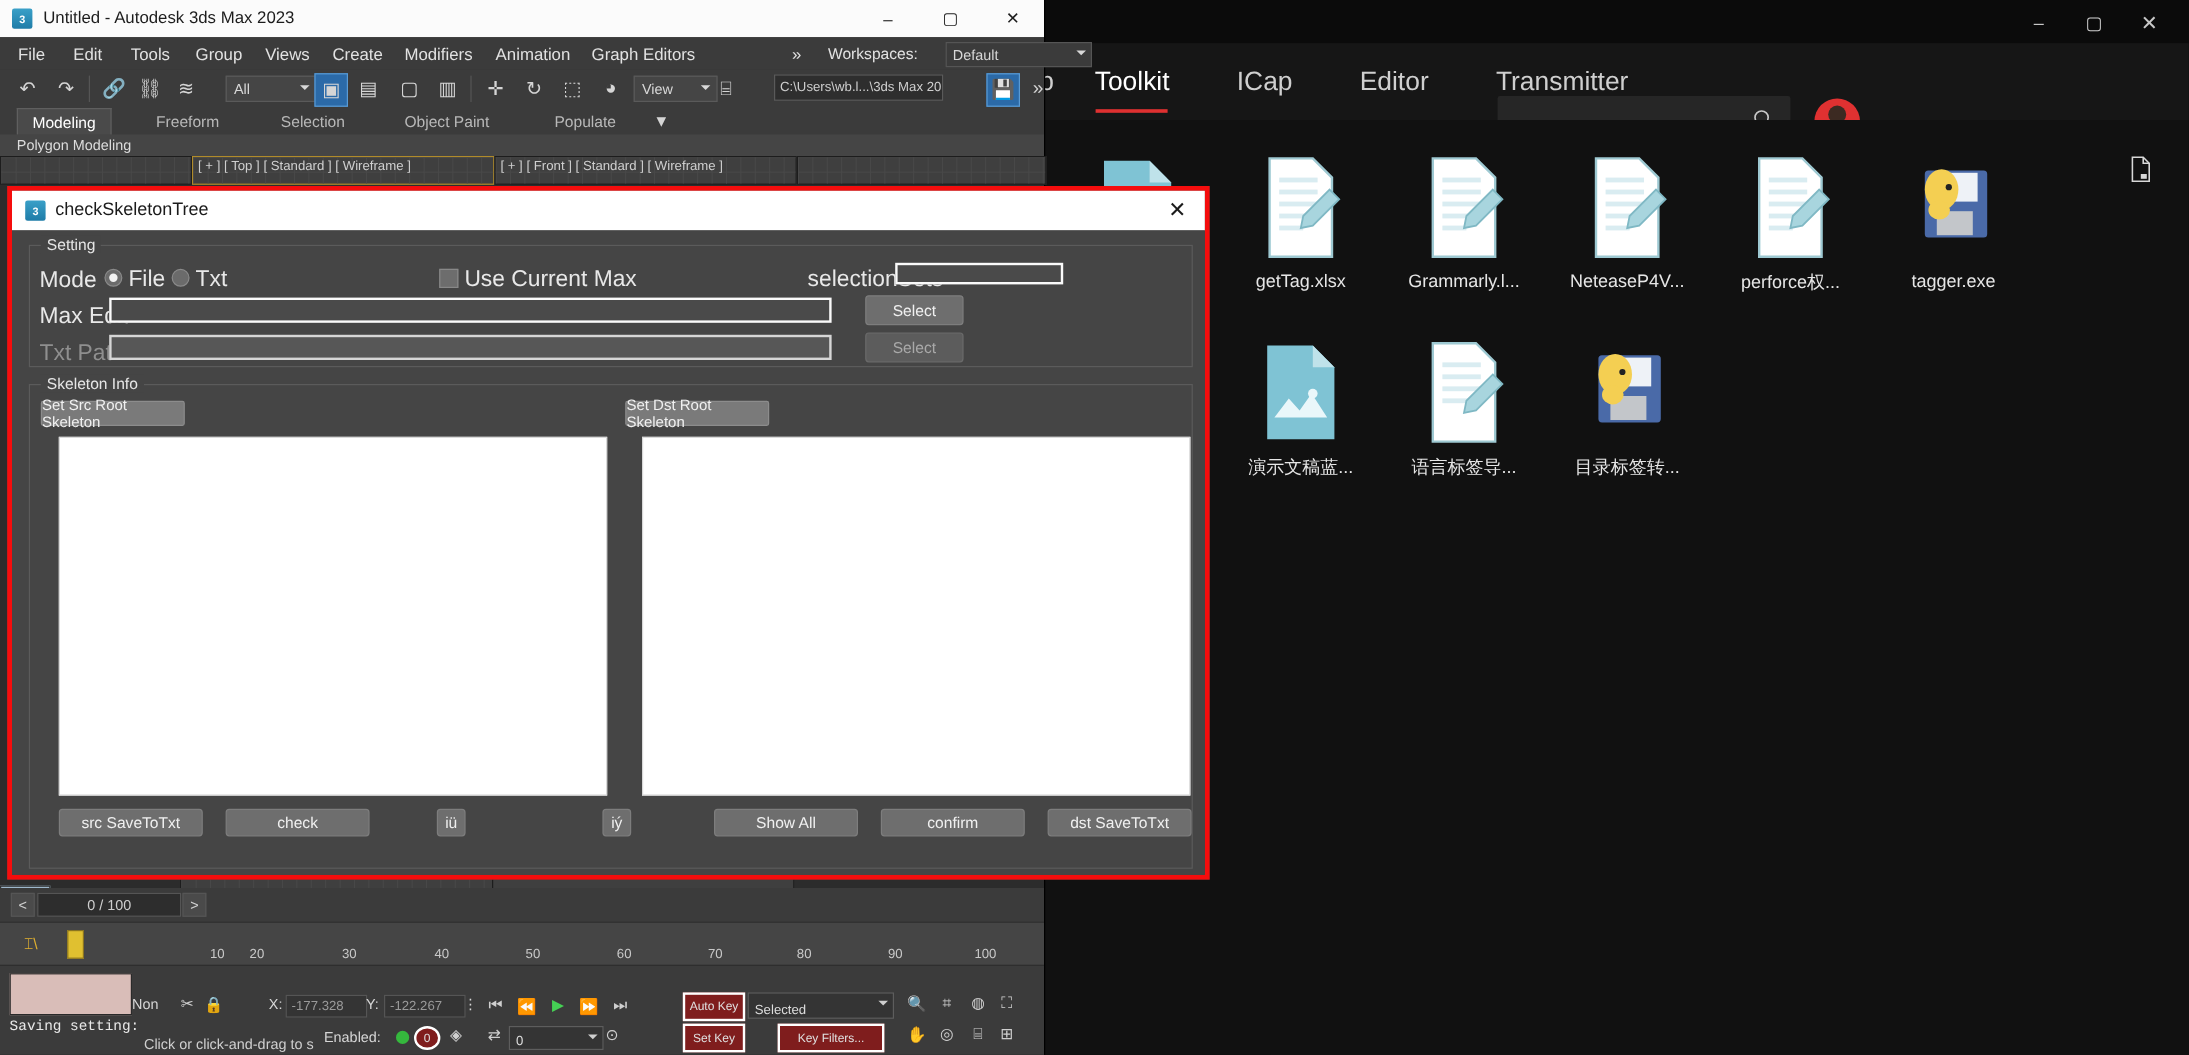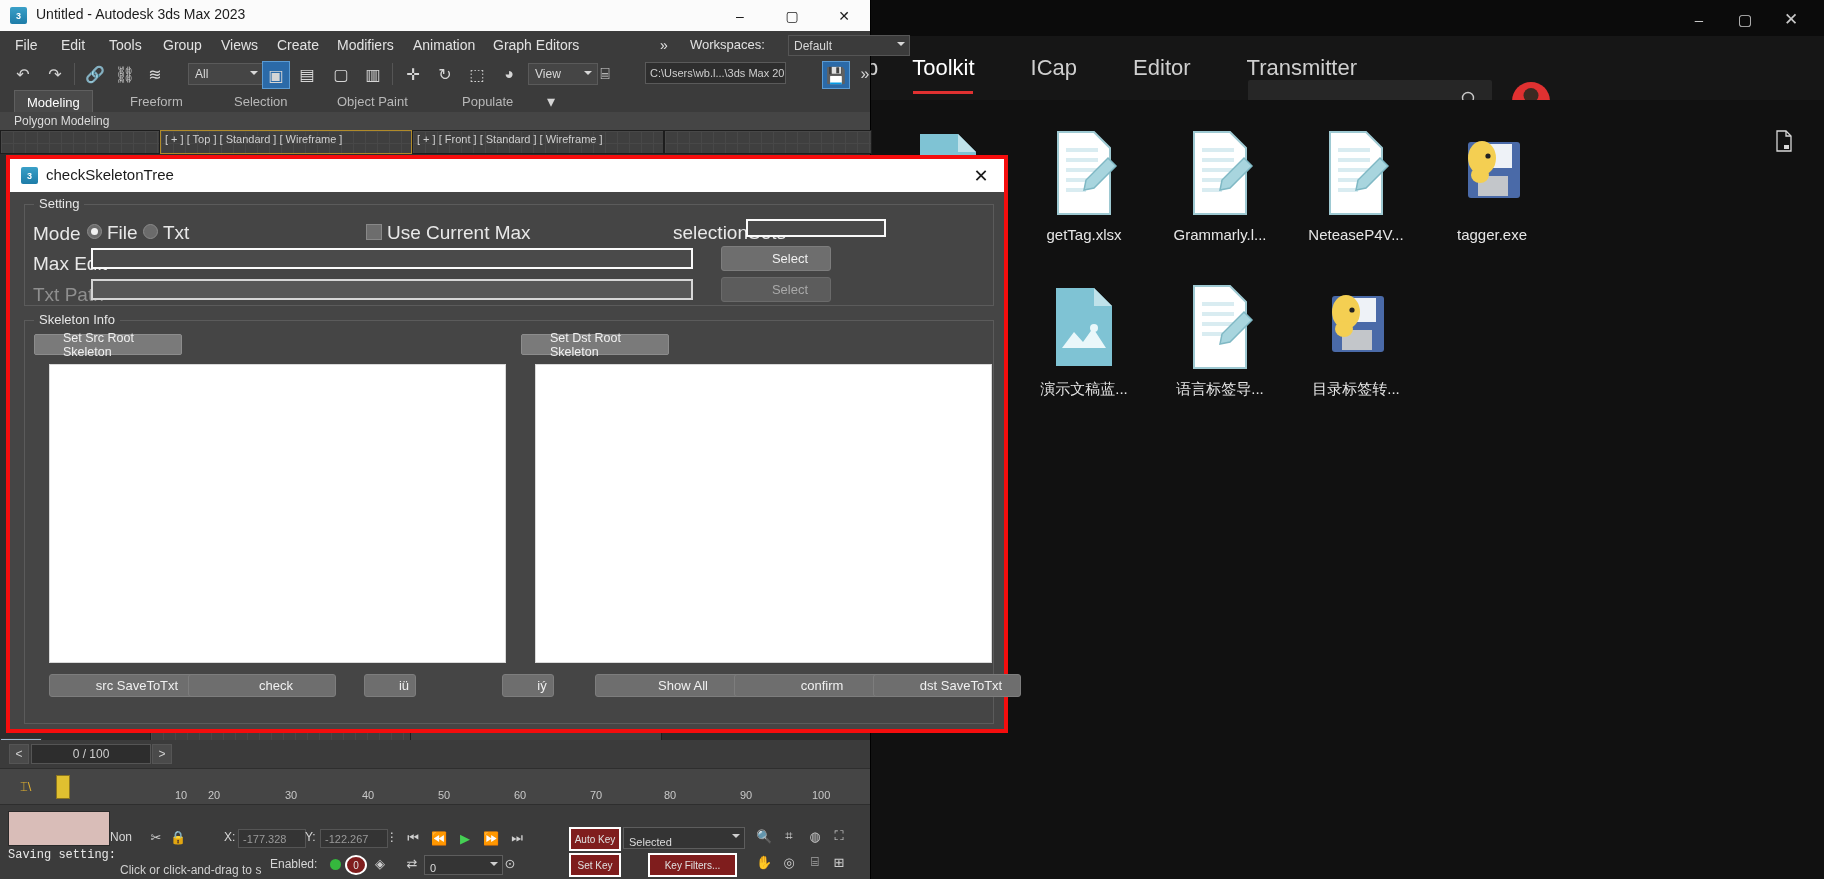--- a/index.html
+++ b/index.html
@@ -107,21 +107,21 @@
   .group>.glabel{position:absolute;left:9px;top:-9px;background:#454545;padding:0 5px;color:#e6e6e6;font-size:13px;}
 
   .lbl{position:absolute;color:#e8e8e8;font-size:19px;}
   .lbl.dim{color:#8f8f8f;}
   .radio{position:absolute;width:13px;height:13px;border-radius:50%;background:#6b6b6b;border:1px solid #8a8a8a;}
   .radio.on{background:#6b6b6b;}
   .radio.on::after{content:"";position:absolute;left:3px;top:3px;width:7px;height:7px;border-radius:50%;background:#f2f2f2;}
   .chk{position:absolute;width:14px;height:14px;background:#6d6d6d;border:1px solid #888;}
   .tf{position:absolute;background:#4a4a4a;border:2px solid #fafafa;box-sizing:border-box;}
   .tf.disabled{background:#575757;border-color:#d6d6d6;}
-  .btn{position:absolute;background:#6e6e6e;border:1px solid #7d7d7d;border-radius:3px;color:#f0f0f0;font-size:13px;display:flex;align-items:center;justify-content:center;padding-left:28px;}
+  .btn{position:absolute;background:#6e6e6e;border:1px solid #7d7d7d;border-radius:3px;color:#f0f0f0;font-size:13px;display:flex;align-items:center;justify-content:center;}
   .btn.dim{color:#a9a9a9;background:#5c5c5c;border-color:#6a6a6a;}
   .btn.small{border-radius:2px;font-size:12.5px;background:#7a7a7a;border:1px solid #8c8c8c;}
   .listbox{position:absolute;background:#ffffff;border:1px solid #d9d9d9;}
 </style>
 </head>
 <body>
 
 <div id="root">
 
   <div class="bgapp">
@@ -214,20 +214,36 @@
                   <rect x="24" y="20" width="32" height="4"></rect>
                   <rect x="24" y="30" width="32" height="4"></rect>
                   <rect x="24" y="40" width="32" height="4"></rect>
                   <rect x="24" y="50" width="26" height="4"></rect>
                   <rect x="24" y="60" width="20" height="4"></rect>
                 </g>
                 <path d="M66 30 l8 8 l-22 22 l-10 2 l2 -10 z" fill="#a8d5de" stroke="#7fb8c4" stroke-width="1.5"></path>
               </svg>
           </div>
           <div class="filelabel">NeteaseP4V...</div>
+        </div>
+        <div class="filecell">
+          <div class="fileicon">
+            <svg viewBox="0 0 84 90">
+                <path d="M16 4 h36 l16 16 v66 h-52 z" fill="#ffffff" stroke="#9ec9d2" stroke-width="2"></path>
+                <g fill="#d9ecf1">
+                  <rect x="24" y="20" width="32" height="4"></rect>
+                  <rect x="24" y="30" width="32" height="4"></rect>
+                  <rect x="24" y="40" width="32" height="4"></rect>
+                  <rect x="24" y="50" width="26" height="4"></rect>
+                  <rect x="24" y="60" width="20" height="4"></rect>
+                </g>
+                <path d="M66 30 l8 8 l-22 22 l-10 2 l2 -10 z" fill="#a8d5de" stroke="#7fb8c4" stroke-width="1.5"></path>
+              </svg>
+          </div>
+          <div class="filelabel">perforce权...</div>
         </div>
         <div class="filecell">
           <div class="fileicon">
             <svg viewBox="0 0 84 90">
                 <rect x="18" y="14" width="52" height="56" rx="3" fill="#4a6aa8"></rect>
                 <rect x="30" y="16" width="32" height="24" fill="#eef2f7"></rect>
                 <rect x="28" y="48" width="30" height="20" fill="#c3c6ca"></rect>
                 <ellipse cx="32" cy="30" rx="14" ry="17" fill="#f4cf52"></ellipse>
                 <circle cx="38" cy="28" r="2.6" fill="#222"></circle>
                 <ellipse cx="30" cy="47" rx="9" ry="8" fill="#f4cf52"></ellipse>

